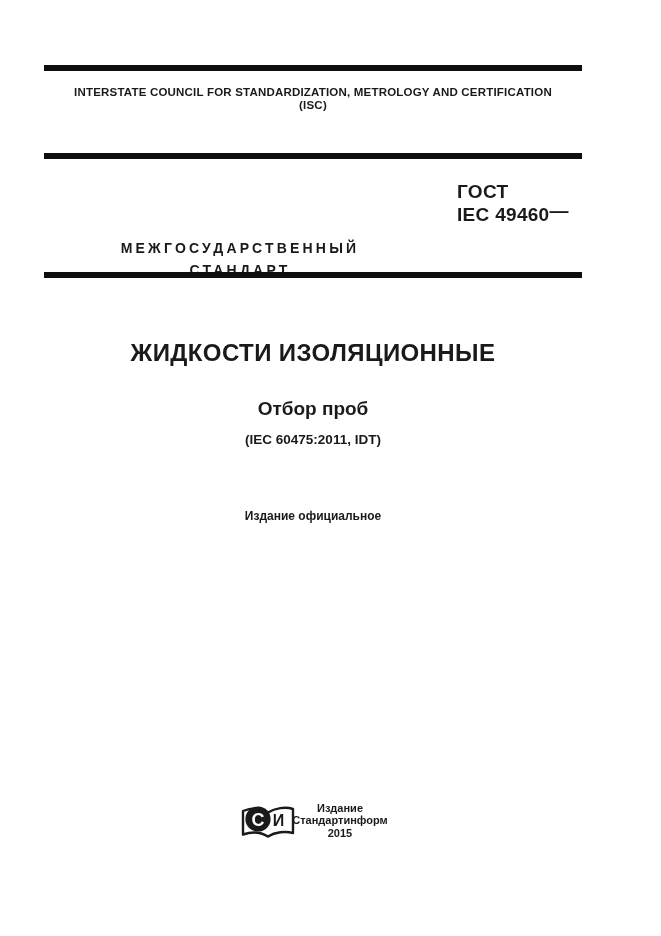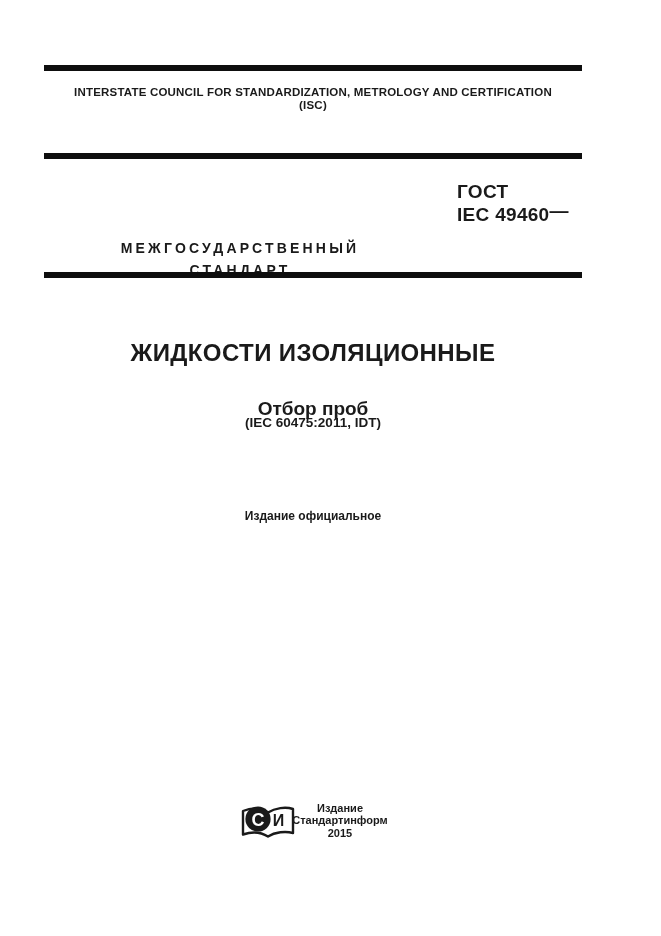--- a/index.html
+++ b/index.html
@@ -71,21 +71,21 @@
     letter-spacing: 0.4px;
   }
   .title-sub {
     position: absolute;
     top: 398px; left: 0; width: 538px;
     font-size: 19px;
     line-height: 21px;
   }
   .title-ref {
     position: absolute;
-    top: 415px; left: 0; width: 538px;
+    top: 432px; left: 0; width: 538px;
     font-size: 13.5px;
     line-height: 16px;
   }
   .edition-note {
     position: absolute;
     top: 509px; left: 0; width: 538px;
     font-size: 12px;
     line-height: 14px;
   }
 

